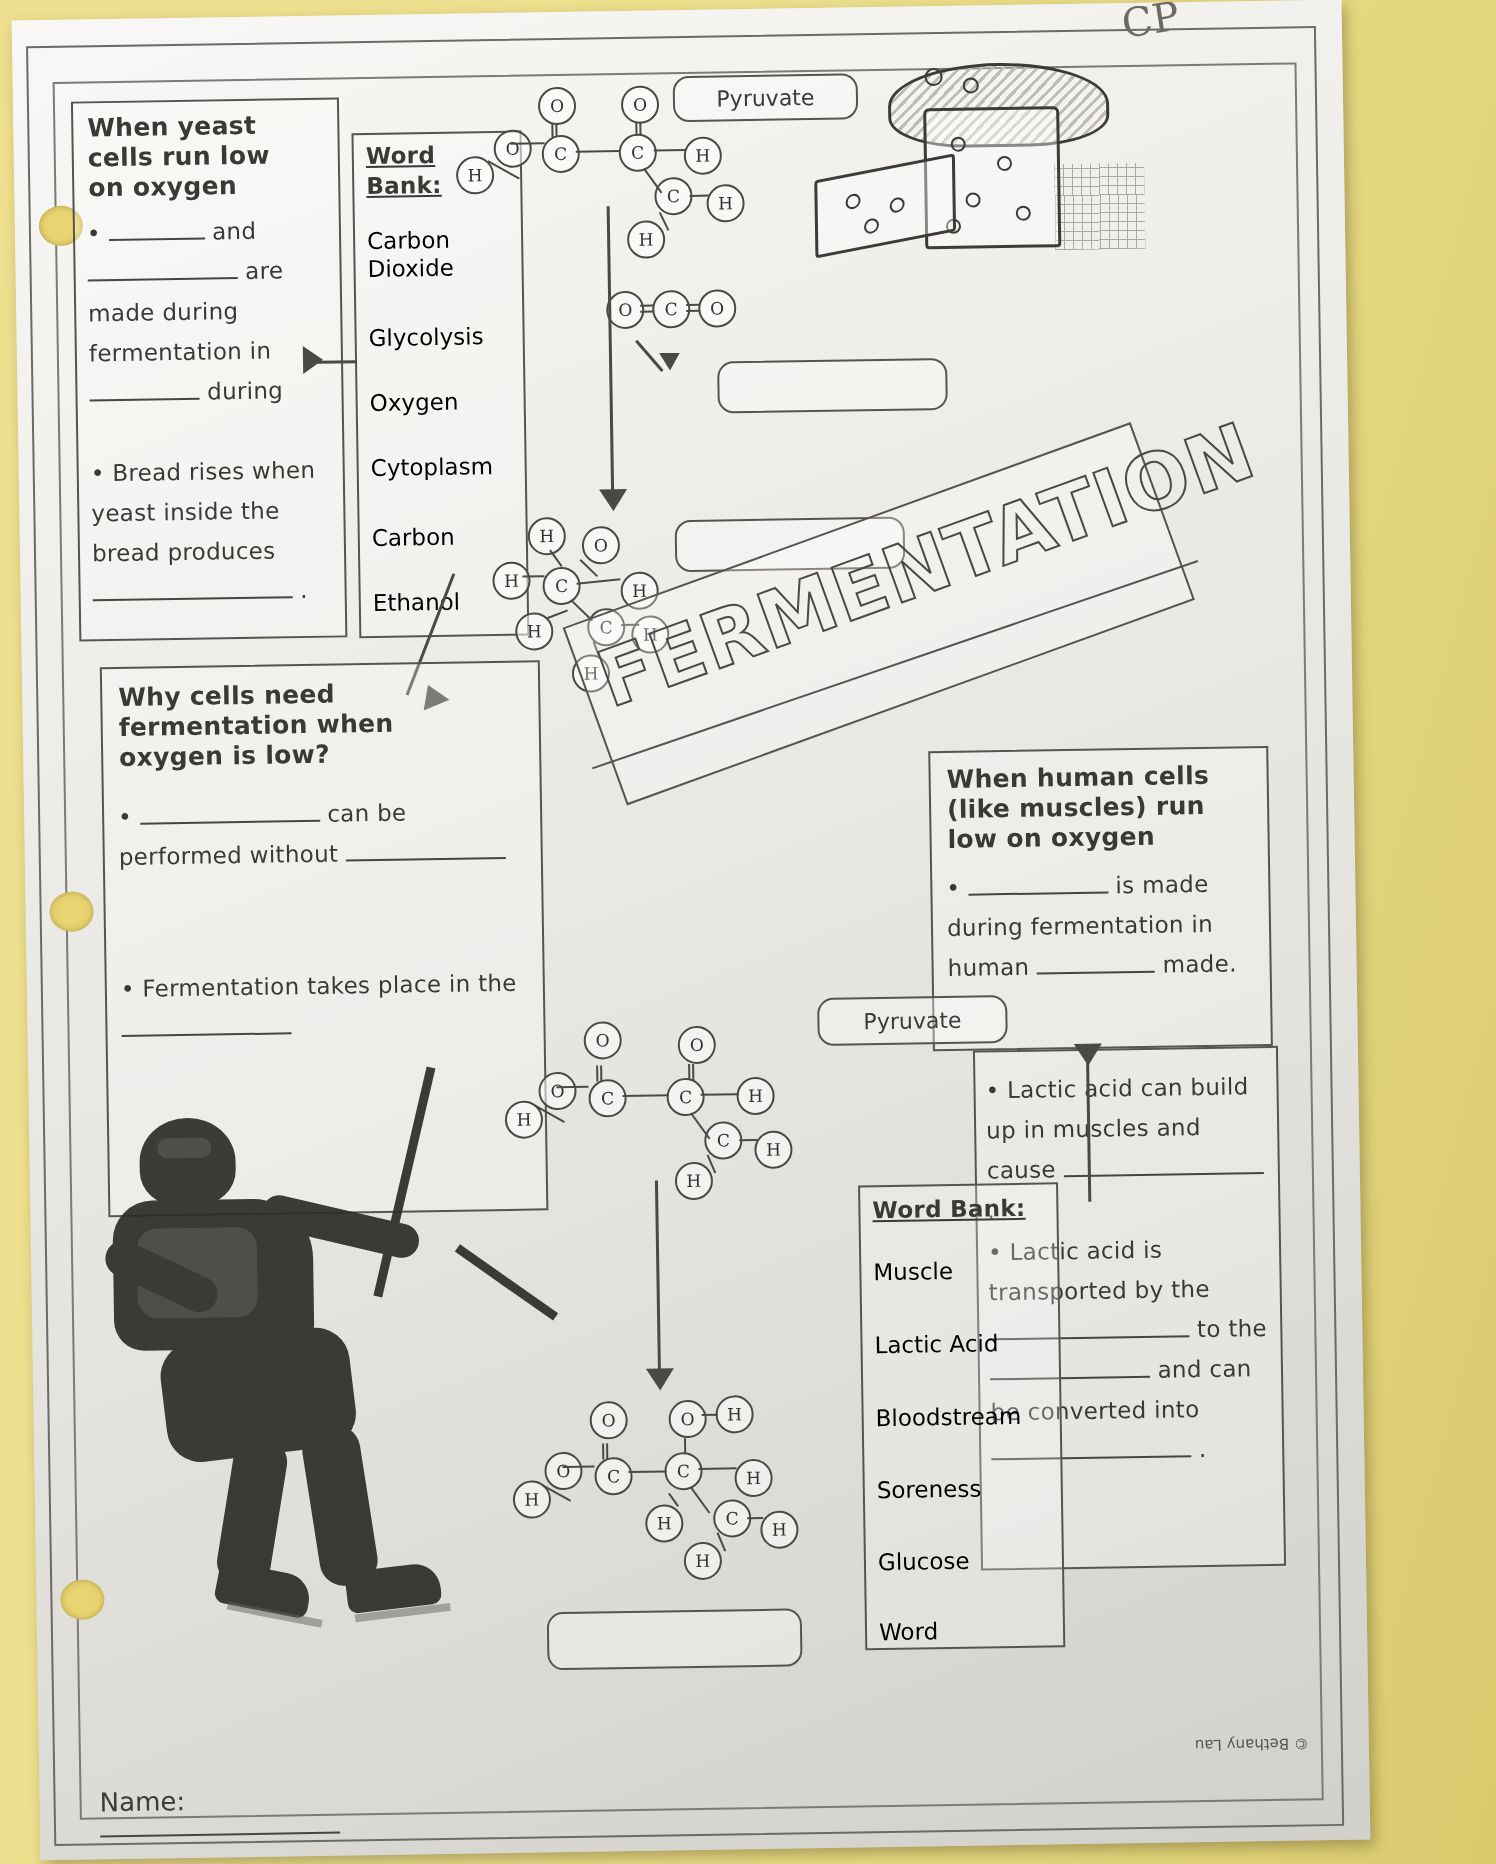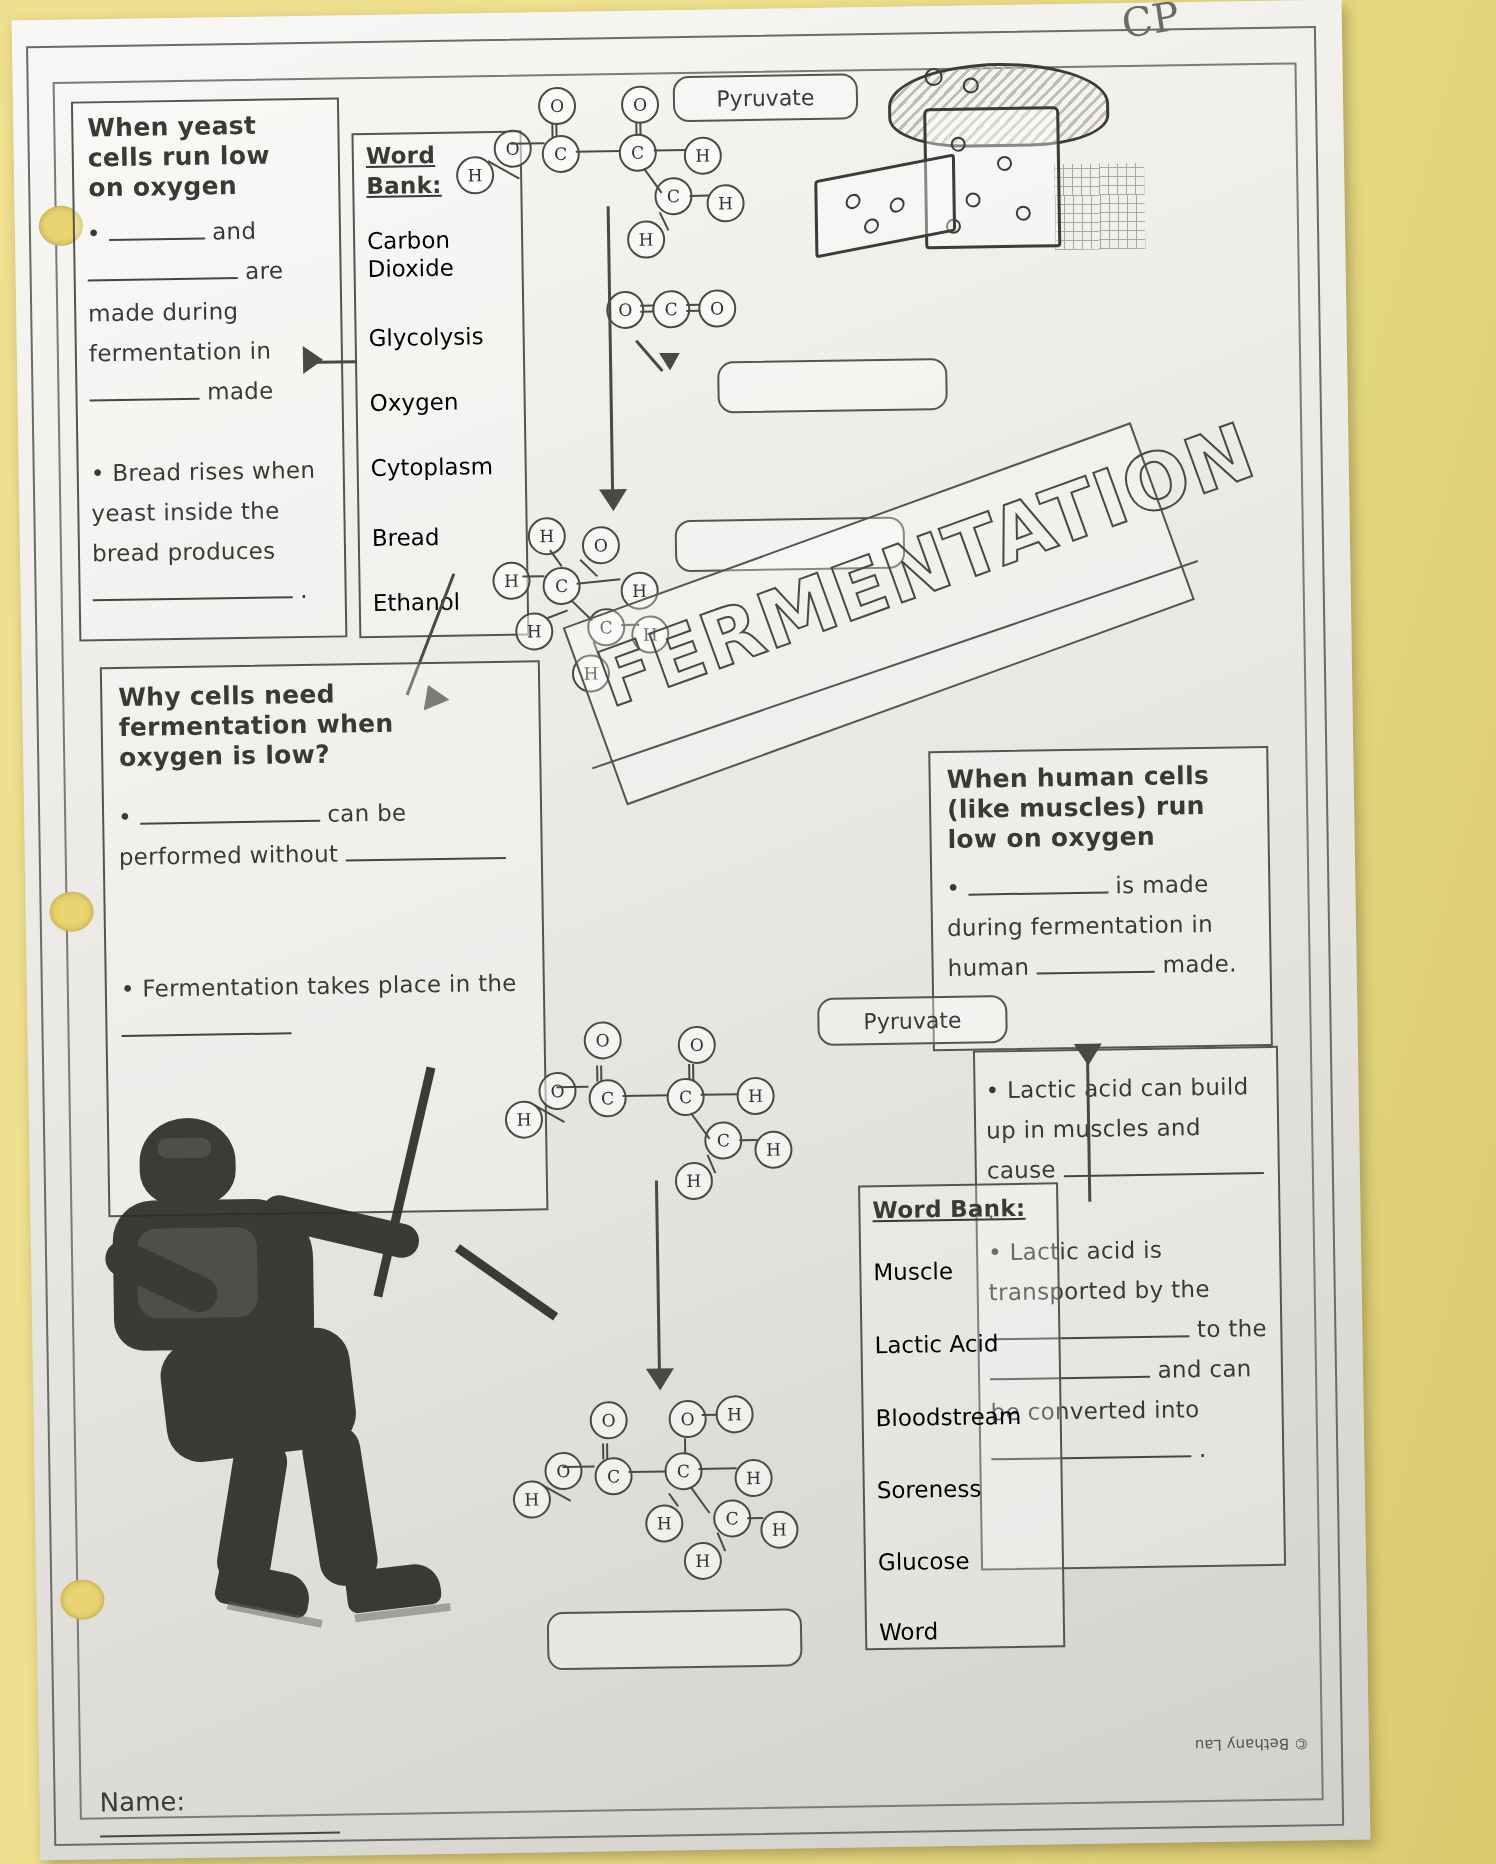--- a/index.html
+++ b/index.html
@@ -188,38 +188,38 @@
 
   <div class="box" style="left:58px;top:82px;width:268px;height:540px;">
     <div class="hand title-h" style="position:absolute;left:14px;top:10px;width:220px;">When yeast cells run low on oxygen</div>
     <div class="hand bodyline" style="position:absolute;left:12px;top:110px;width:250px;">
       <span>•</span>
       <span class="blank" style="width:96px;"></span>
       <span>and</span>
       <span class="blank" style="width:150px;"></span>
       <span>are made during fermentation in</span>
       <span class="blank" style="width:110px;"></span>
-      <span>made</span>
+      <span>during</span>
     </div>
     <div class="hand bodyline" style="position:absolute;left:12px;top:350px;width:250px;">
       <span>•</span>
       <span>Bread rises when yeast inside the bread produces</span>
       <span class="blank" style="width:200px;"></span>
       <span>.</span>
     </div>
   </div>
 
   <div class="wb" style="left:338px;top:118px;width:170px;height:505px;">
     <div class="wb-title hand" style="position:absolute;left:12px;top:8px;">Word</div>
     <div class="wb-title hand" style="position:absolute;left:12px;top:38px;">Bank:</div>
     <div class="wb-item" style="position:absolute;left:12px;top:92px;width:140px;line-height:28px;">Carbon Dioxide</div>
     <div class="wb-item" style="position:absolute;left:12px;top:190px;">Glycolysis</div>
     <div class="wb-item" style="position:absolute;left:12px;top:255px;">Oxygen</div>
     <div class="wb-item" style="position:absolute;left:12px;top:320px;">Cytoplasm</div>
-    <div class="wb-item" style="position:absolute;left:12px;top:390px;">Bread</div>
+    <div class="wb-item" style="position:absolute;left:12px;top:390px;">Carbon</div>
     <div class="wb-item" style="position:absolute;left:12px;top:455px;">Ethanol</div>
   </div>
 
   <div class="arrowline" style="left:300px;top:345px;width:40px;height:3px;"></div>
   <div class="arrowhead" style="left:282px;top:334px;transform:rotate(-90deg);border-top-width:20px;"></div>
 
   <div class="arrowline" style="left:432px;top:560px;width:3px;height:130px;transform:rotate(22deg);transform-origin:top center;"></div>
   <div class="arrowhead" style="left:396px;top:670px;transform:rotate(158deg);"></div>
 
   <div class="box" style="left:78px;top:648px;width:440px;height:550px;">

